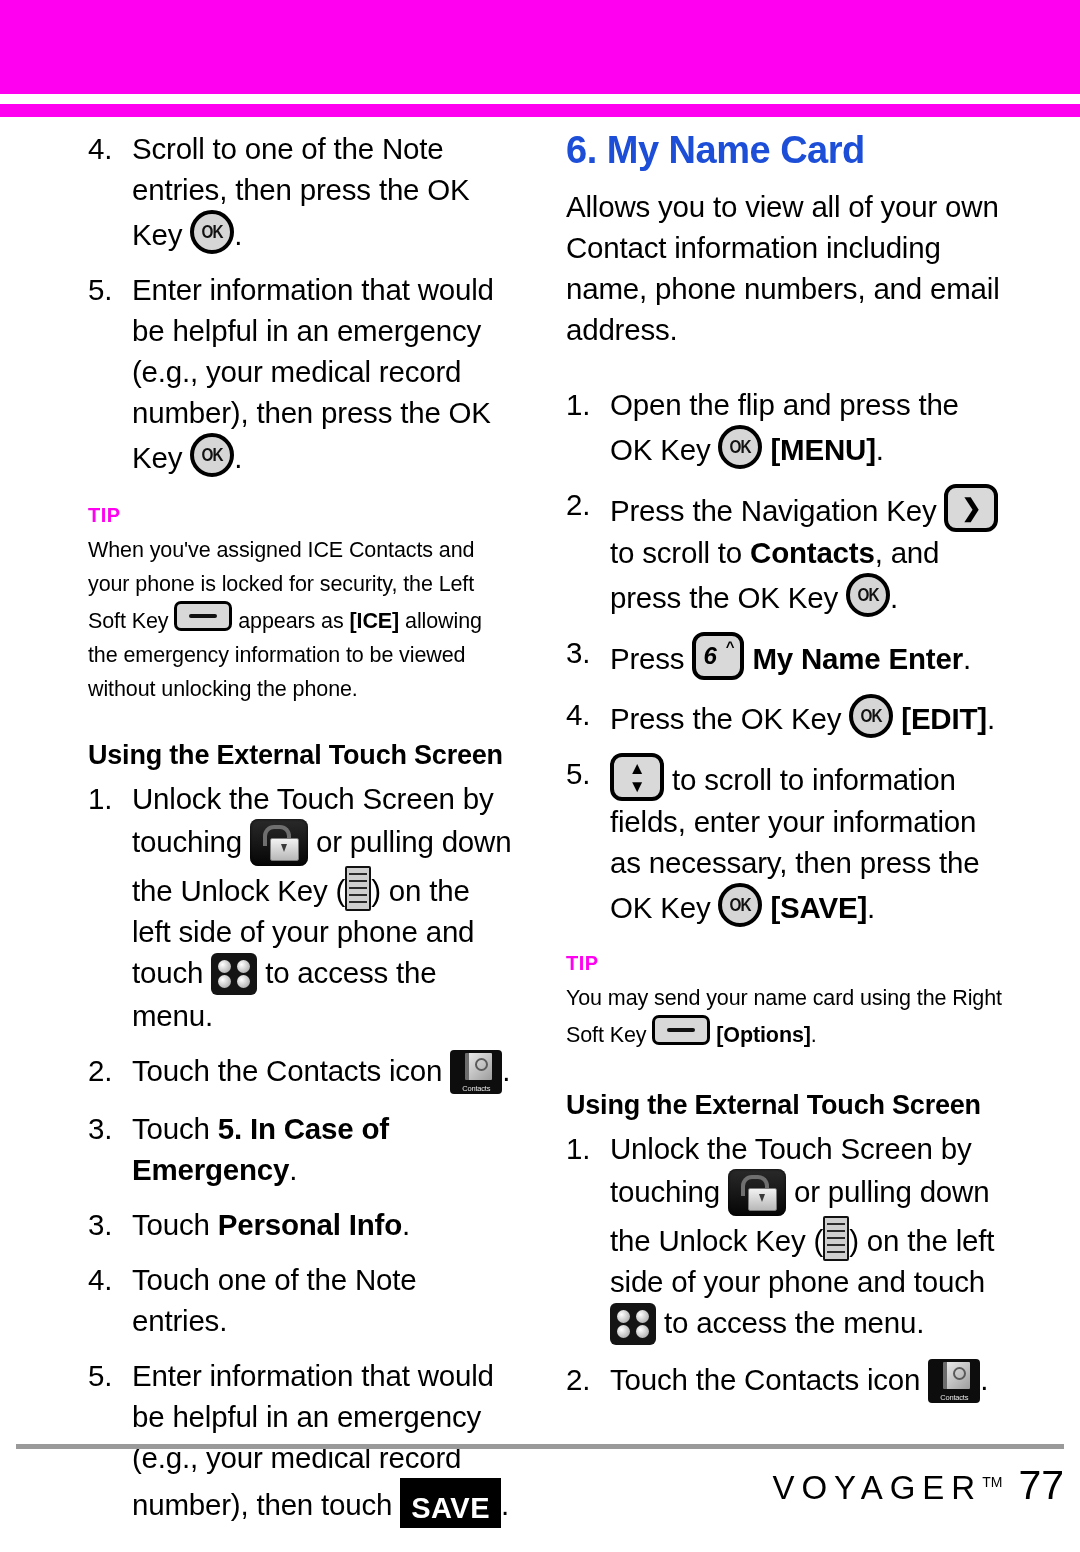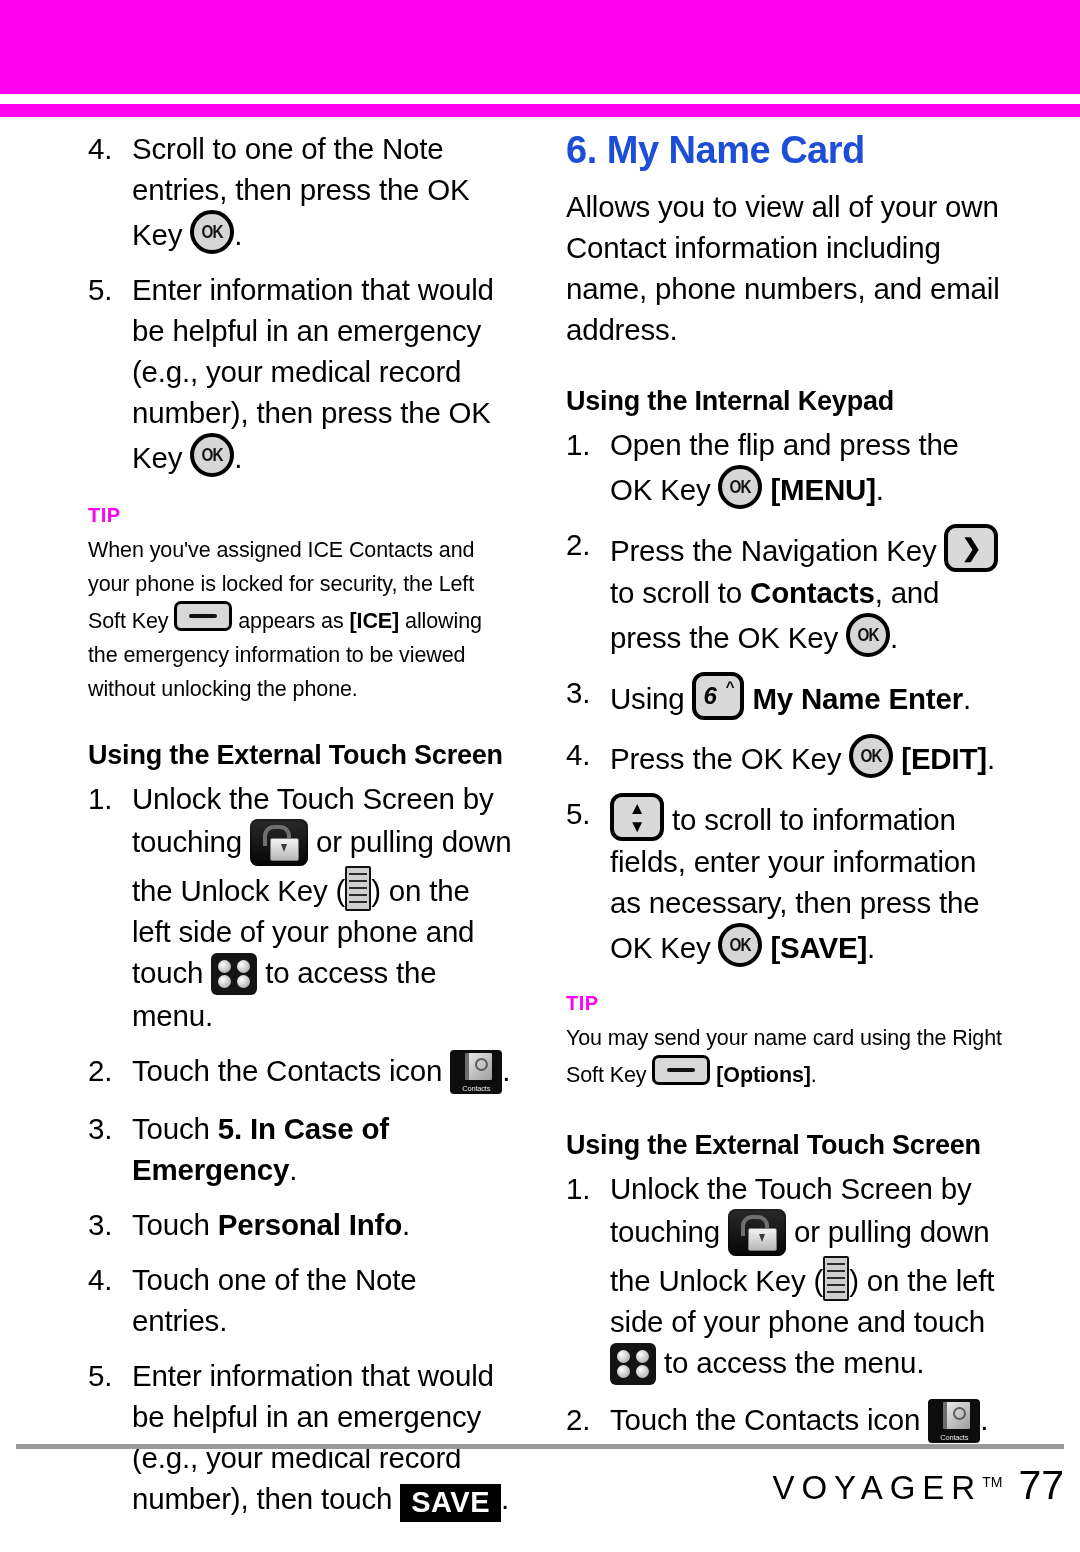--- a/index.html
+++ b/index.html
@@ -101,21 +101,21 @@
     position:absolute;left:7px;top:50%;transform:translateY(-50%);
     font-size:24px;font-weight:bold;font-style:italic;line-height:1;
   }
   .digit-key .c{
     position:absolute;right:6px;top:3px;font-size:15px;font-weight:bold;line-height:1;
   }
 
   
   .save-btn{
     background:#000;color:#fff;font-weight:bold;font-size:29px;
-    padding:3px 11px 5px 11px;letter-spacing:0.5px;
+    padding:15px 11px 5px 11px;letter-spacing:0.5px;
     display:inline-block;vertical-align:-3px;line-height:1.05;
   }
 
   
   .unlock-icon{
     width:58px;height:47px;border-radius:8px;
     background:linear-gradient(#2a2a2a,#050505);
     position:relative;vertical-align:-14px;overflow:hidden;
     box-shadow:inset 0 0 3px #000;
   }
@@ -273,21 +273,20 @@
   </div>
 
   <div class="col col-right">
 
     <div class="h-pink">6. My Name Card</div>
 
     <div class="body-text para">Allows you to view all of your own Contact information including name, phone numbers, and email address.</div>
 
     <div style="height:18px"></div>
 
-    <div class="h-sub">Using the Internal Keypad</div>
 
     <ol class="steps body-text">
 
       <li>
         <span class="num">1.</span>
         <span>Open the flip and press the OK Key</span>
         <span class="ig ok-key"></span>
         <b>[MENU]</b><span>.</span>
       </li>
 
@@ -295,21 +294,21 @@
         <span class="num">2.</span>
         <span>Press the Navigation Key</span>
         <span class="ig nav-key right"><span class="arr">❯</span></span>
         <span>to scroll to</span>
         <b>Contacts</b><span>, and press the OK Key</span>
         <span class="ig ok-key"></span><span>.</span>
       </li>
 
       <li>
         <span class="num">3.</span>
-        <span>Using</span>
+        <span>Press</span>
         <span class="ig digit-key">
           <span class="d">6</span>
           <span class="c">^</span>
         </span>
         <b>My Name Enter</b><span>.</span>
       </li>
 
       <li>
         <span class="num">4.</span>
         <span>Press the OK Key</span>

